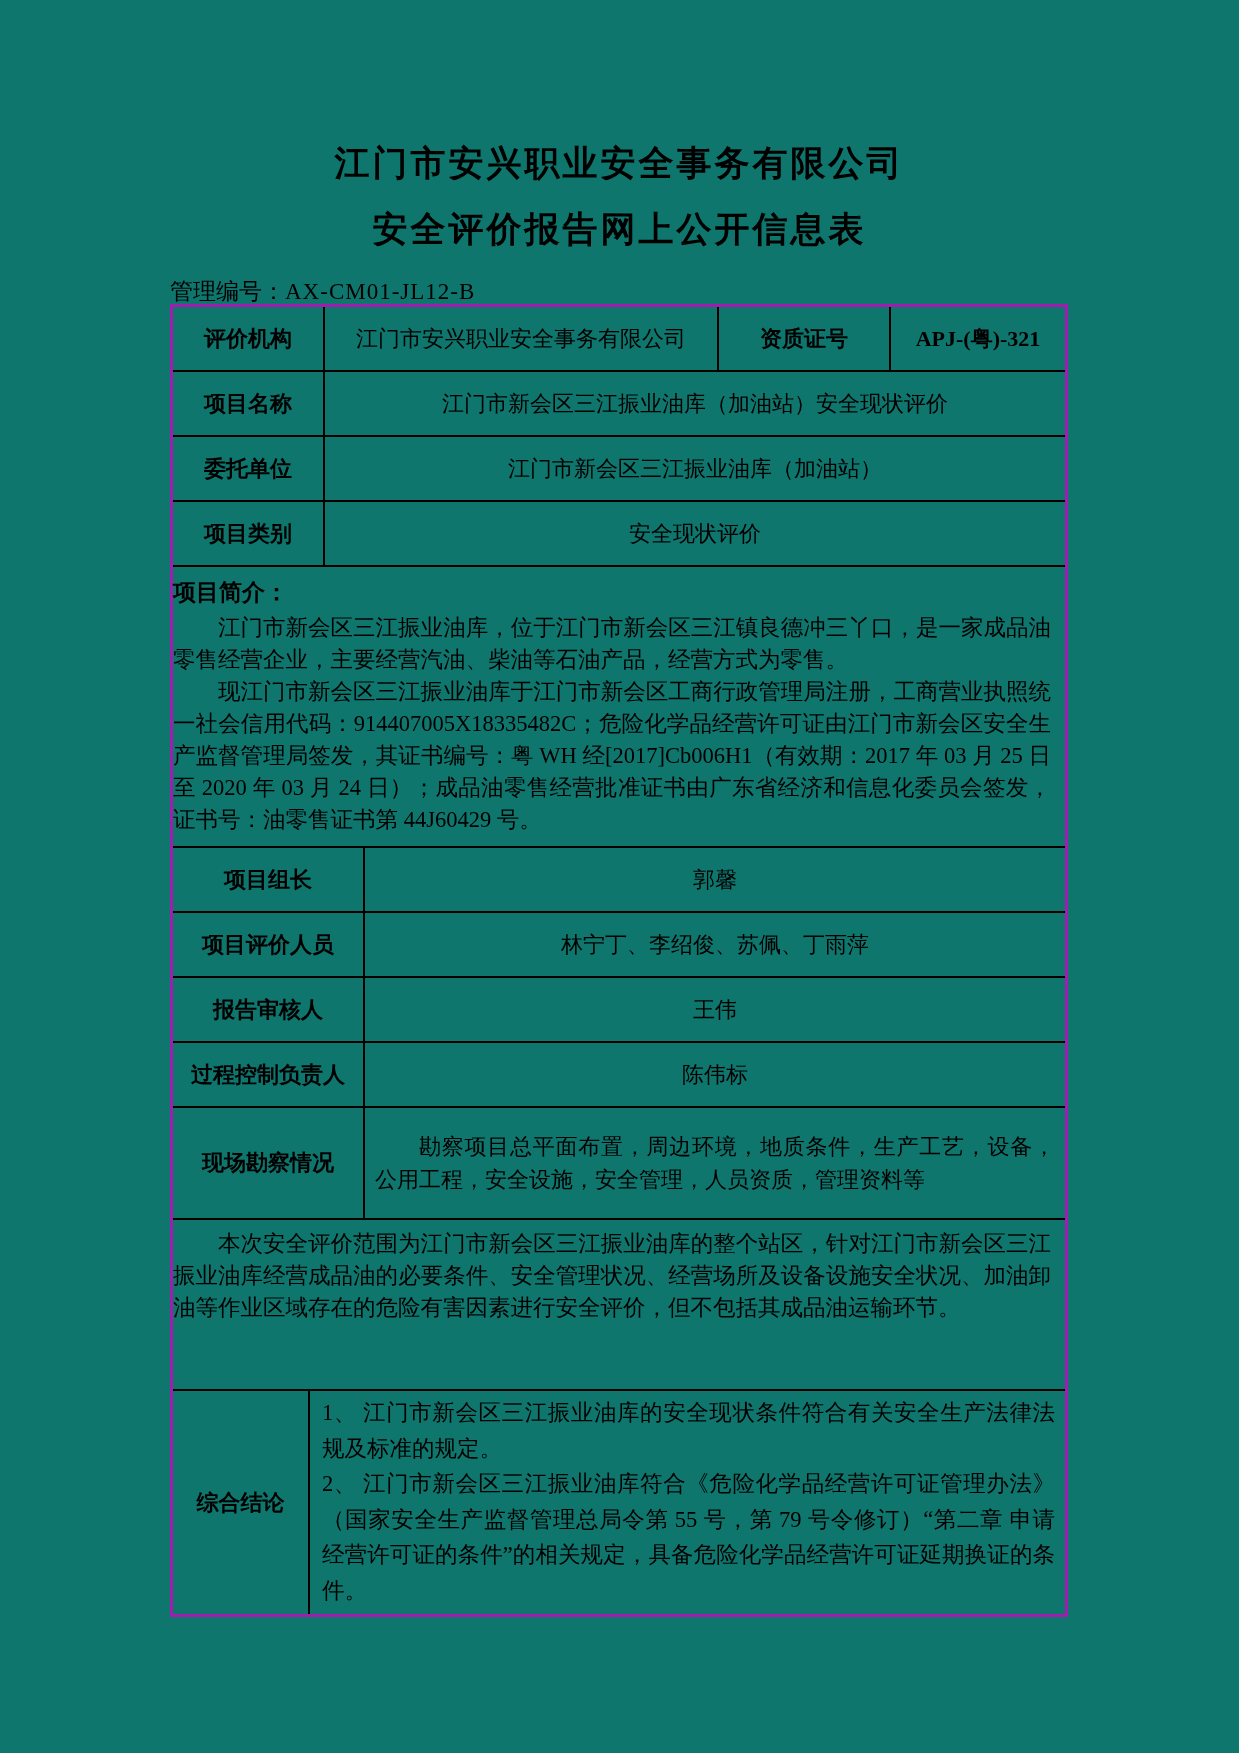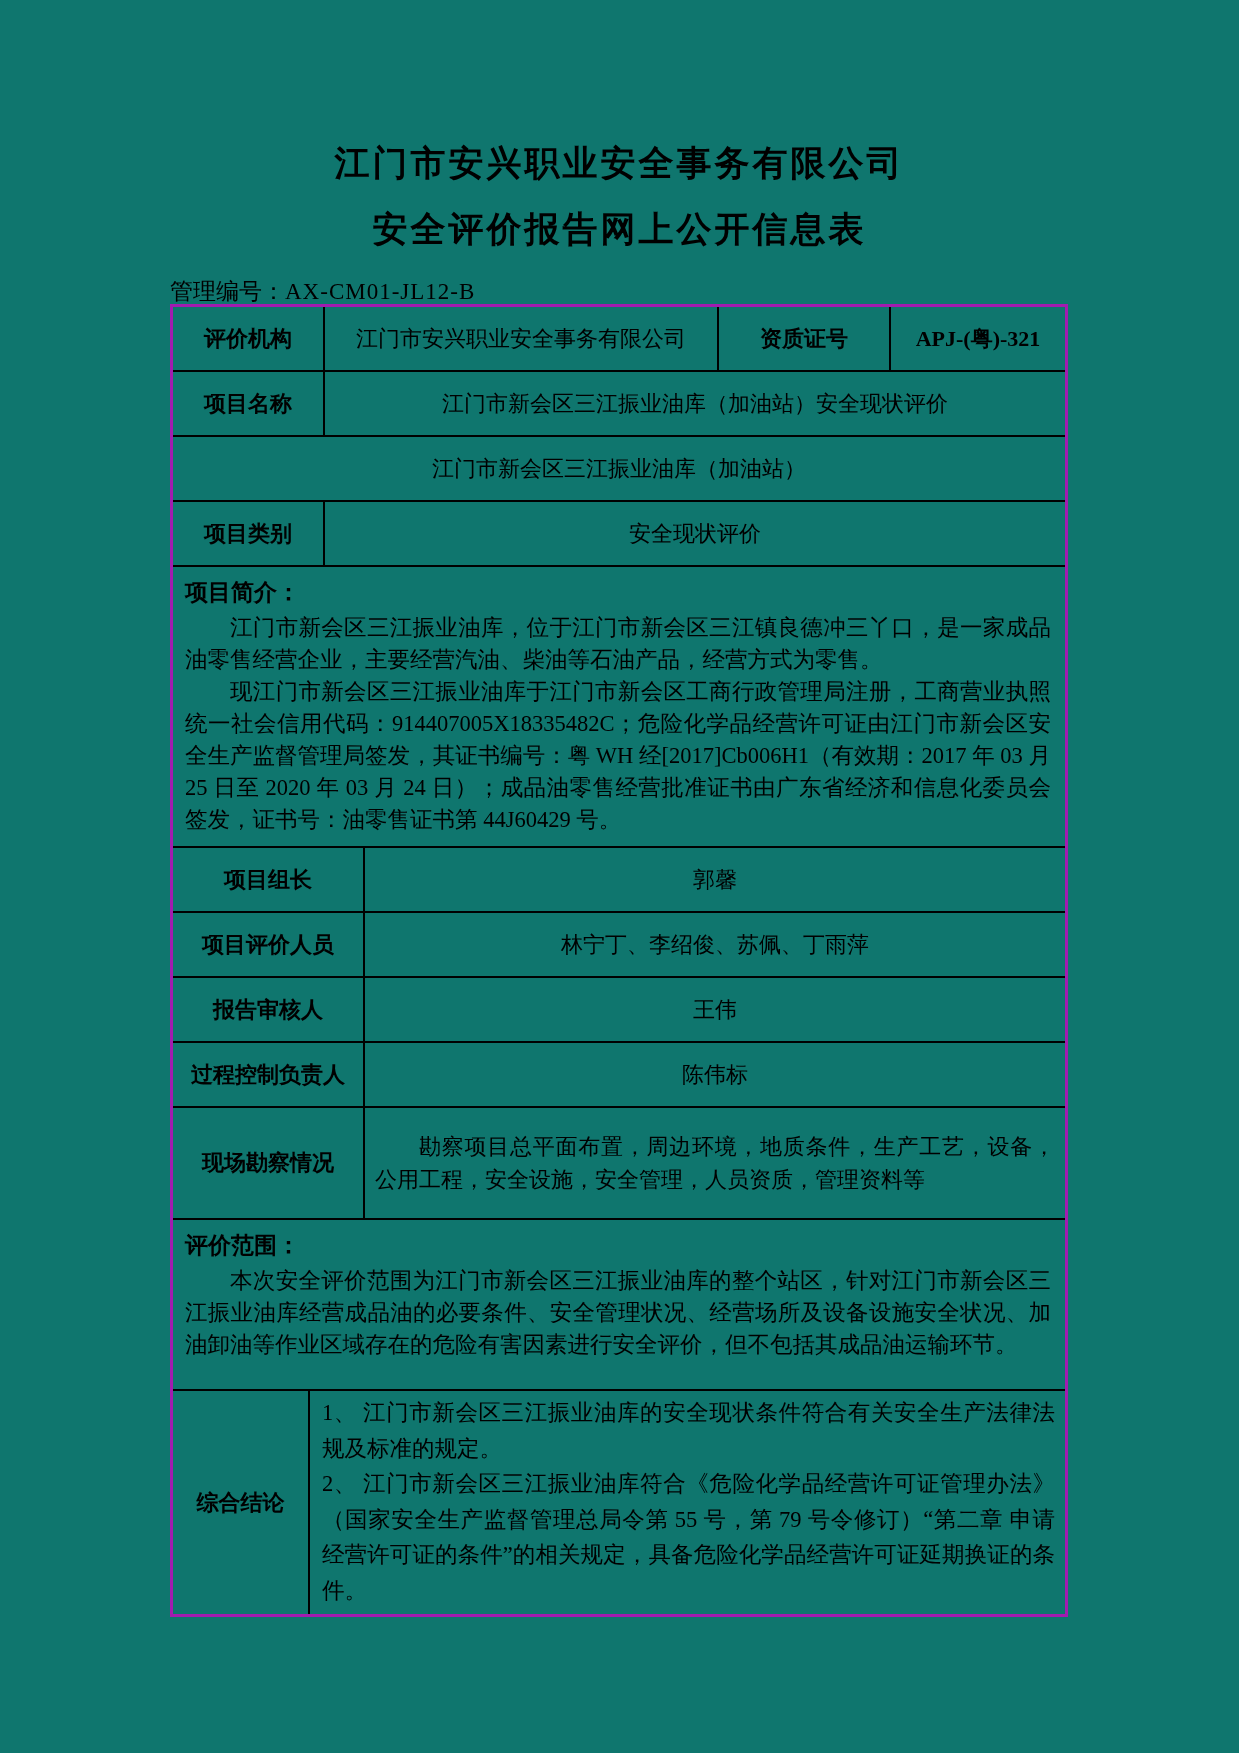--- a/index.html
+++ b/index.html
@@ -58,21 +58,21 @@
     font-size: 22px;
   }
   .h65 { min-height: 63px; }
   .w150 { width: 150px; flex: none; }
   .w190 { width: 190px; flex: none; }
   .w135 { width: 135px; flex: none; }
   .w172 { width: 172px; flex: none; }
   .w176 { width: 176px; flex: none; font-weight: bold; }
   .grow { flex: 1 1 auto; }
   .wide-cell {
-    padding: 8px 14px 10px 12px;
+    padding: 8px 14px 10px 0;
     box-sizing: border-box;
   }
   .cell-heading {
     font-family: "Liberation Sans", "DejaVu Sans", sans-serif;
     font-weight: bold;
     font-size: 23px;
     margin: 2px 0 4px 0;
   }
   .para {
     margin: 0;
@@ -125,20 +125,21 @@
       <div class="td label-cell w172">资质证号</div>
       <div class="td w176">APJ-(粤)-321</div>
     </div>
 
     <div class="tr h65">
       <div class="td label-cell w150">项目名称</div>
       <div class="td grow">江门市新会区三江振业油库（加油站）安全现状评价</div>
     </div>
 
     <div class="tr h65">
+      <div class="td label-cell w150">委托单位</div>
       <div class="td grow">江门市新会区三江振业油库（加油站）</div>
     </div>
 
     <div class="tr h65">
       <div class="td label-cell w150">项目类别</div>
       <div class="td grow">安全现状评价</div>
     </div>
 
     <div class="tr">
       <div class="wide-cell intro-cell grow">
@@ -170,21 +171,20 @@
 
     <div class="tr h65">
       <div class="td label-cell w190">现场勘察情况</div>
       <div class="td grow" style="display:block;">
         <span class="survey-text">勘察项目总平面布置，周边环境，地质条件，生产工艺，设备，公用工程，安全设施，安全管理，人员资质，管理资料等</span>
       </div>
     </div>
 
     <div class="tr">
       <div class="wide-cell scope-cell grow">
-        <div class="cell-heading">评价范围：</div>
         <p class="para">本次安全评价范围为江门市新会区三江振业油库的整个站区，针对江门市新会区三江振业油库经营成品油的必要条件、安全管理状况、经营场所及设备设施安全状况、加油卸油等作业区域存在的危险有害因素进行安全评价，但不包括其成品油运输环节。</p>
       </div>
     </div>
 
     <div class="tr">
       <div class="td label-cell w135">综合结论</div>
       <div class="td grow conclusion-content">
         <p class="conclusion-item">1、 江门市新会区三江振业油库的安全现状条件符合有关安全生产法律法规及标准的规定。</p>
         <p class="conclusion-item">2、 江门市新会区三江振业油库符合《危险化学品经营许可证管理办法》（国家安全生产监督管理总局令第 55 号，第 79 号令修订）“第二章 申请经营许可证的条件”的相关规定，具备危险化学品经营许可证延期换证的条件。</p>
       </div>

